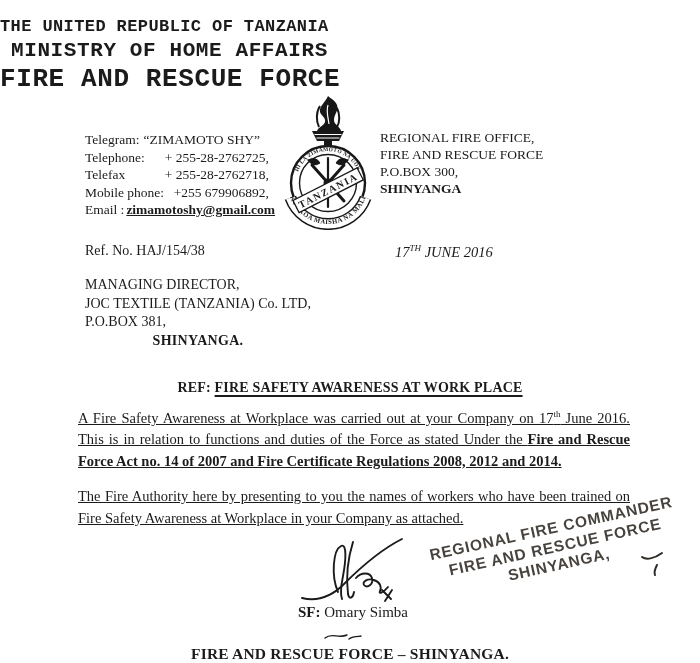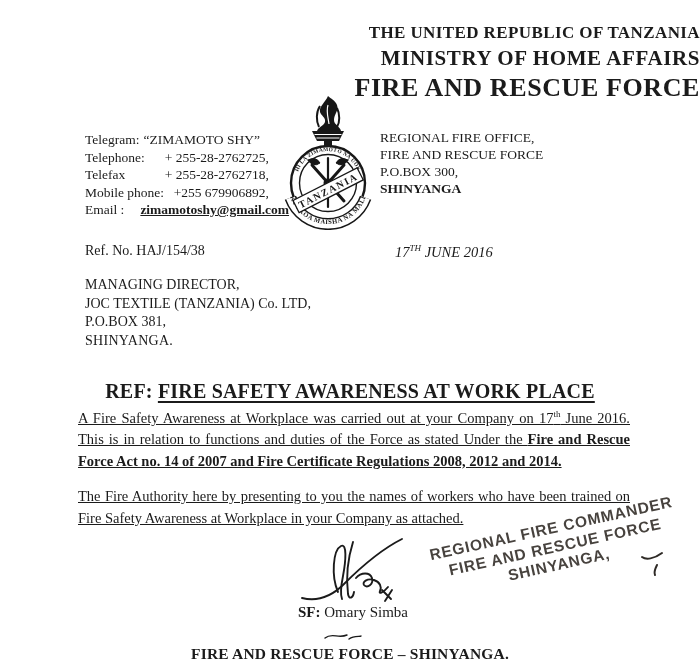--- a/index.html
+++ b/index.html
@@ -1,44 +1,44 @@
 <!DOCTYPE html>
 <html><head>
 <meta charset="utf-8">
 <style>
   html,body{margin:0;padding:0;background:#ffffff;}
   .page{
     position:relative;width:700px;height:663px;background:#ffffff;
     font-family:"Liberation Serif",serif;color:#1b1b1b;overflow:hidden;
   }
   
-  .header{position:absolute;top:23px;left:0;width:100%;text-align:right;}
+  .header{position:absolute;top:17px;left:0;width:100%;text-align:left;font-family:Liberation Mono, monospace;}
   .h1{font-size:17px;font-weight:700;letter-spacing:.4px;}
   .h2{font-size:21px;font-weight:700;letter-spacing:.6px;margin-top:3px;padding-left:11px;}
   .h3{font-size:26px;font-weight:700;letter-spacing:.6px;margin-top:2px;}
   
   .contact{position:absolute;left:85px;top:131px;width:184px;font-size:13.5px;line-height:17.5px;}
   .c-row{display:flex;}
   .c-row.spread{justify-content:space-between;}
   .c-row .lbl{white-space:nowrap;}
   .c-row .val{white-space:nowrap;}
   .c-row.inline .val{margin-left:4px;}
-  .c-row.email .val{font-weight:700;text-decoration:underline;margin-left:16px;}
+  .c-row.email .val{font-weight:700;text-decoration:underline;margin-left:2px;}
   .emblem{position:absolute;left:282px;top:94px;}
   .office{position:absolute;left:380px;top:129px;font-size:13.5px;line-height:17px;}
   .office .o-line:last-child{font-weight:700;}
   
   .refno{position:absolute;left:85px;top:243px;font-size:14px;}
   .date{position:absolute;left:395px;top:243px;font-size:14.5px;font-style:italic;}
   .date sup{font-size:9px;vertical-align:super;}
   
   .addressee{position:absolute;left:85px;top:276px;font-size:14px;line-height:18.5px;}
-  .addressee .a-line:last-child{font-weight:400;letter-spacing:.3px;}
-  
-  .subject{position:absolute;top:380px;left:0;width:100%;text-align:center;font-size:20px;font-weight:700;letter-spacing:.2px;}
+  .addressee .a-line:last-child{font-weight:700;letter-spacing:.3px;text-align:center;}
+  
+  .subject{position:absolute;top:380px;left:0;width:100%;text-align:center;font-size:14px;font-weight:700;letter-spacing:.2px;}
   .subject .u{text-decoration:underline;text-decoration-thickness:1.5px;text-underline-offset:3px;}
   
   .bodytext{position:absolute;left:78px;top:404px;width:552px;font-size:14.5px;line-height:21.5px;text-align:justify;}
   .bodytext p{margin:0;text-decoration:underline;}
   .bodytext p + p{margin-top:14px;}
   .bodytext sup{font-size:9px;}
   .bold{font-weight:700;}
   
   .signature{position:absolute;left:298px;top:534px;}
   .stamp{

